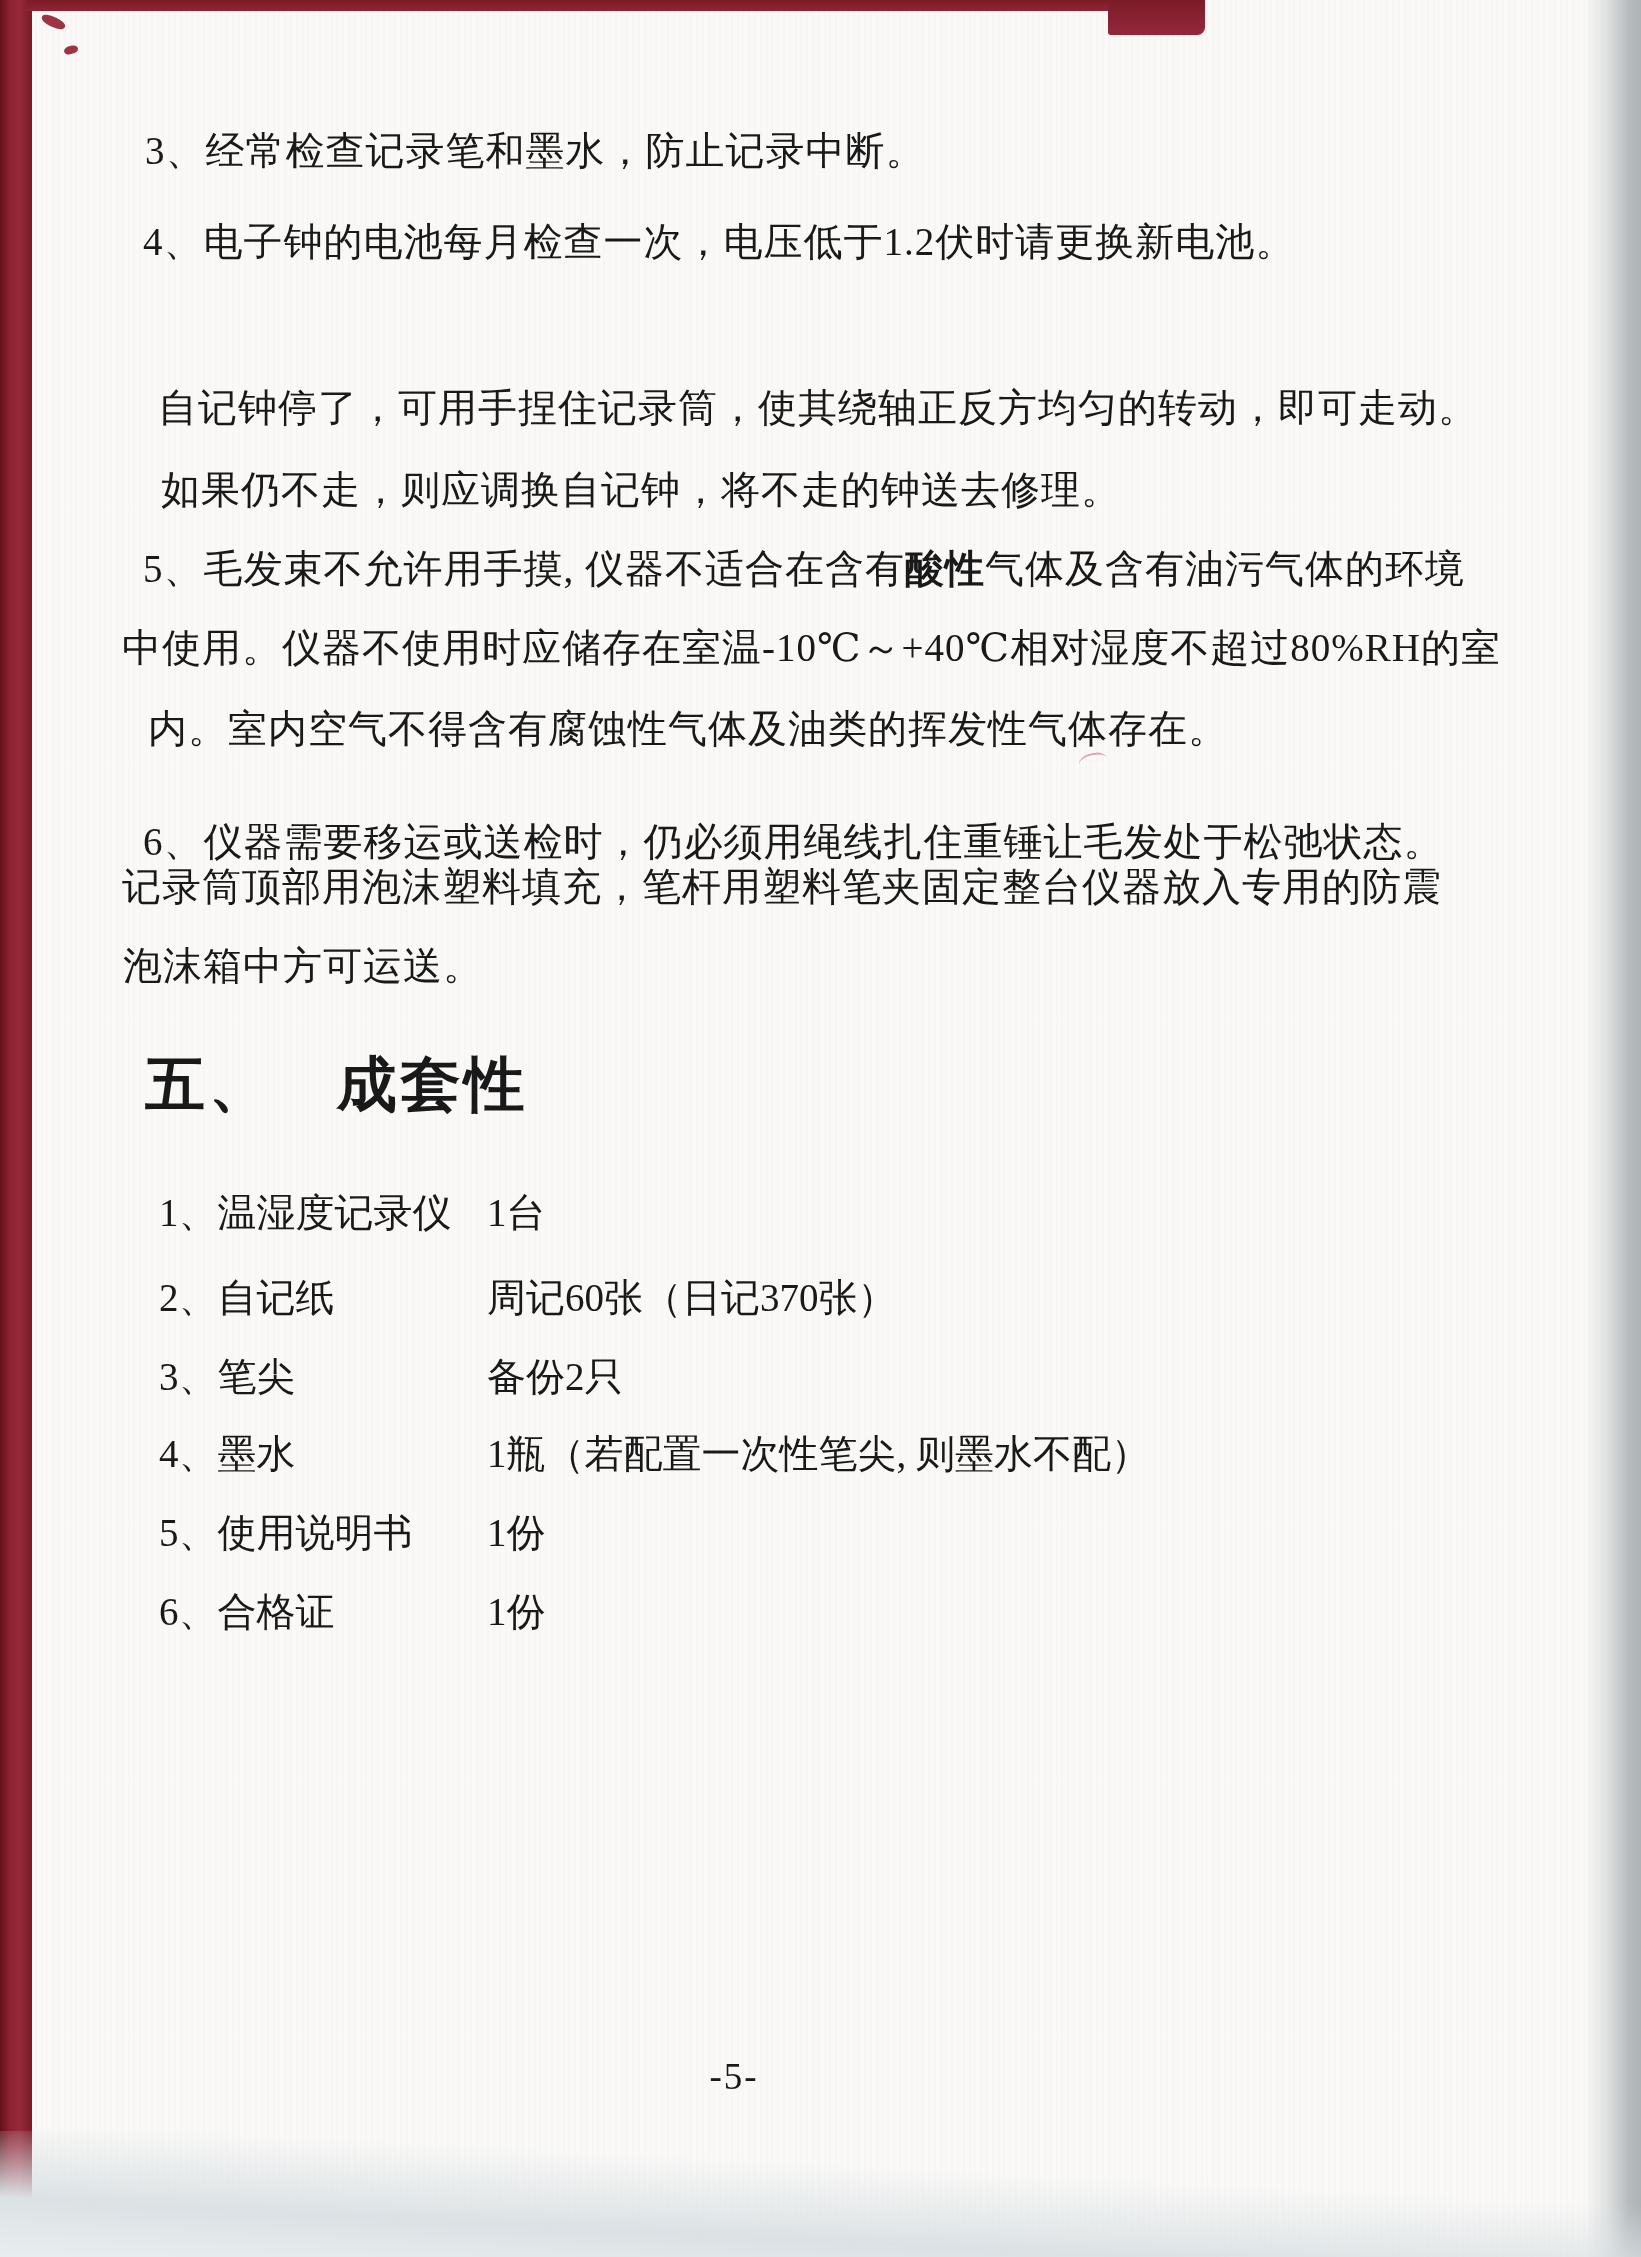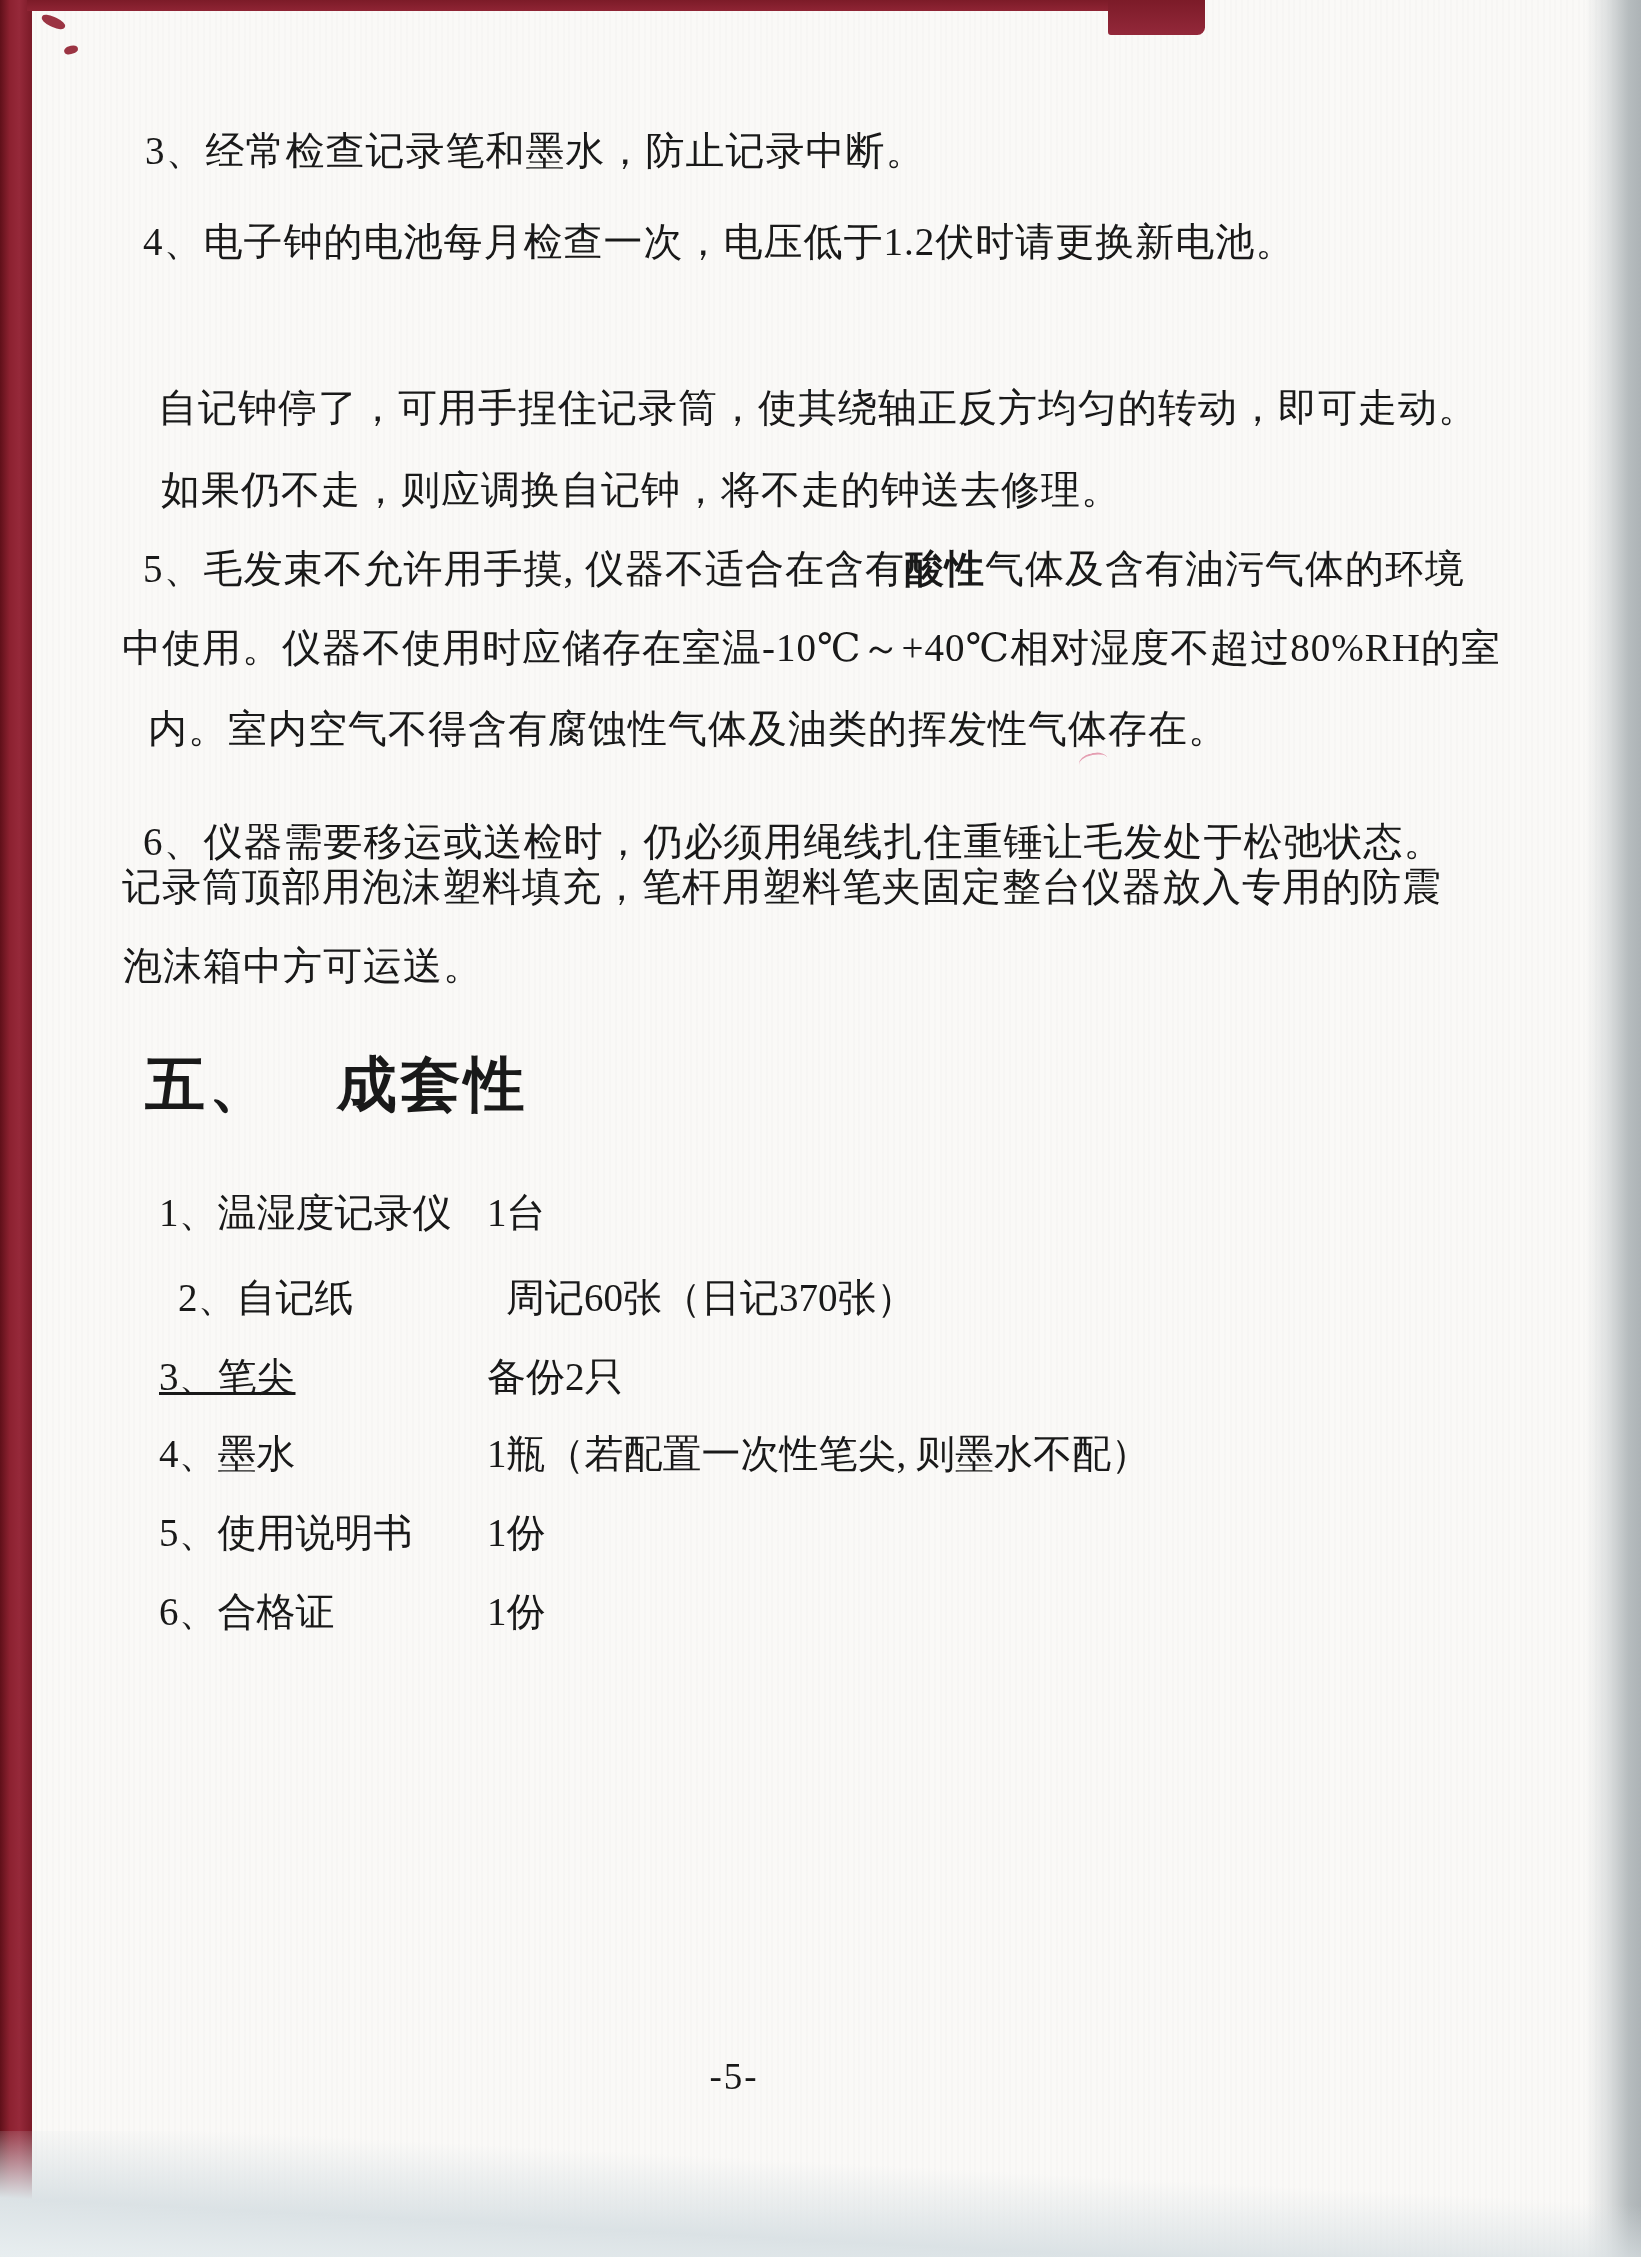--- a/index.html
+++ b/index.html
@@ -57,21 +57,21 @@
   .l7{left:122px;top:624px;}
   .l8{left:148px;top:705px;}
   .l9{left:143px;top:784px;margin-top:34px;}
   .l10{left:122px;top:863px;}
   .l11{left:123px;top:942px;}
   .heading{
     position:absolute;left:145px;top:1045px;margin:0;
     font-size:60px;font-weight:700;letter-spacing:3.9px;white-space:nowrap;
   }
   .kit-row{position:absolute;left:159px;width:1255px;font-size:39px;white-space:nowrap;}
-  .k1{top:1186px;} .k2{top:1271px;margin-left:19px;} .k3{top:1350px;text-decoration:underline;}
+  .k1{top:1186px;} .k2{top:1271px;} .k3{top:1350px;}
   .k4{top:1427px;} .k5{top:1506px;} .k6{top:1585px;}
   .kit-value{position:absolute;left:328px;top:0;}
   .page-number{
     position:absolute;left:0;top:2055px;width:1468px;
     text-align:center;font-size:37px;letter-spacing:1.9px;
   }
 </style>
 </head>
 <body>
 

